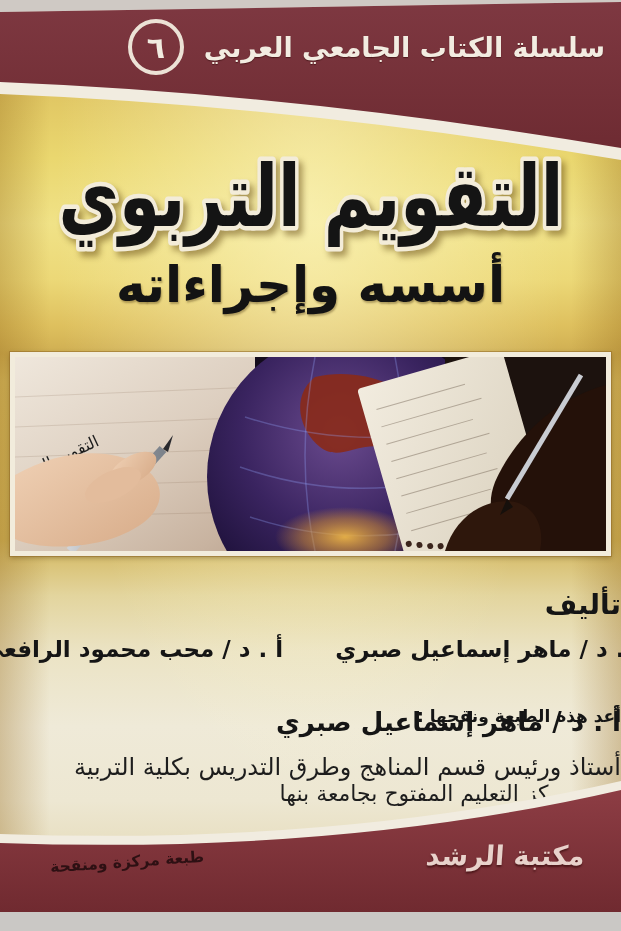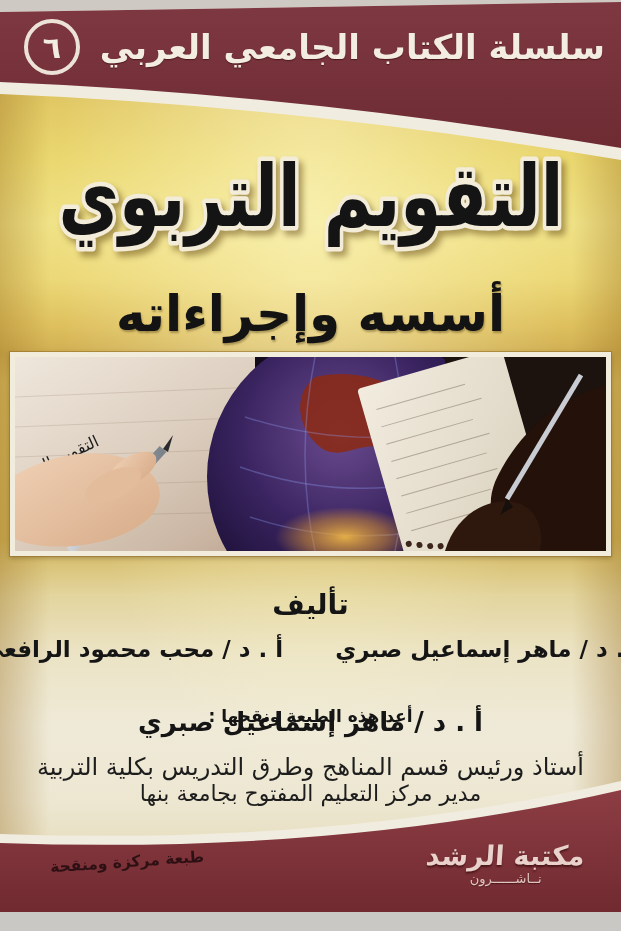--- a/index.html
+++ b/index.html
@@ -21,44 +21,43 @@
   .bottom-bg{position:absolute;bottom:0;left:0;width:100%;height:20px;background:#cac8c5;}
   .band-svg{position:absolute;left:0;width:621px;display:block;}
   .top-band-svg{top:0;height:160px;}
   .bottom-band-svg{top:780px;height:151px;}
 
   .series-banner{
     position:absolute;top:16px;right:0;left:0;height:62px;
     display:flex;flex-direction:row;align-items:center;justify-content:flex-start;
     padding-right:16px;gap:20px;direction:rtl;color:#f2ece1;
   }
-  .series-title{font-size:34px;font-weight:bold;letter-spacing:0;text-shadow:0 1px 1px rgba(40,0,0,.5);white-space:nowrap;}
+  .series-title{font-size:27px;font-weight:bold;letter-spacing:0;text-shadow:0 1px 1px rgba(40,0,0,.5);white-space:nowrap;}
   .series-badge{
     width:48px;height:48px;border:4px solid #ece2d6;border-radius:50%;
     display:flex;align-items:center;justify-content:center;
     font-size:30px;font-weight:bold;color:#f2ece1;flex:0 0 auto;
   }
 
   .title-wrap{position:absolute;top:122px;left:0;right:0;text-align:center;
     filter:drop-shadow(4px 5px 3px rgba(80,50,0,.45));}
   .subtitle{
     position:absolute;top:256px;left:0;right:0;text-align:center;
     font-size:50px;font-weight:bold;color:#131313;
     text-shadow:1px 2px 2px rgba(60,40,10,.35);
-    margin-top:29px;
   }
 
   .photo{
     position:absolute;top:352px;left:10px;width:601px;height:204px;
     border:5px solid #f2ecdc;box-sizing:border-box;background:#140d14;
     box-shadow:0 0 0 1px rgba(150,110,40,.55), 0 2px 5px rgba(60,40,0,.35);
   }
   .photo svg{display:block;width:100%;height:100%;}
 
-  .authors{position:absolute;left:0;right:0;top:560px;height:250px;color:#151515;text-align:center;direction:rtl;}
+  .authors{position:absolute;left:0;right:0;top:560px;height:250px;color:#151515;text-align:right;direction:rtl;}
   .talif{position:absolute;top:28px;left:0;right:0;font-size:28px;font-weight:bold;}
   .names-row{
     position:absolute;top:76px;left:0;right:0;display:flex;direction:rtl;
     justify-content:center;gap:52px;font-size:23px;font-weight:bold;white-space:nowrap;
   }
   .edition-label{position:absolute;top:132px;left:0;right:0;font-size:17px;font-weight:bold;margin-top:14px;}
   .editor-name{position:absolute;top:147px;left:0;right:0;font-size:26px;font-weight:bold;}
   .role1{position:absolute;top:193px;left:0;right:0;font-size:24px;color:#1d1d1d;}
   .role2{position:absolute;top:221px;left:0;right:0;font-size:22px;color:#1d1d1d;}
 
@@ -225,16 +224,15 @@
         <stop offset="1" stop-color="#702a30"></stop>
       </linearGradient>
     </defs>
     <path d="M0,54 Q340,66 621,1 L621,132 L0,132 Z" fill="#f1ece0"></path>
     <path d="M0,63 Q340,75 621,10 L621,132 L0,132 Z" fill="url(#botGrad)"></path>
   </svg>
 
   <div class="edition-note">طبعة مركزة ومنقحة</div>
   <div class="publisher">
     <div class="publisher-name">مكتبة الرشد</div>
-    <div class="publisher-tagline">نــاشــــــرون</div>
   </div>
 
 </div>
 
 </body></html>

